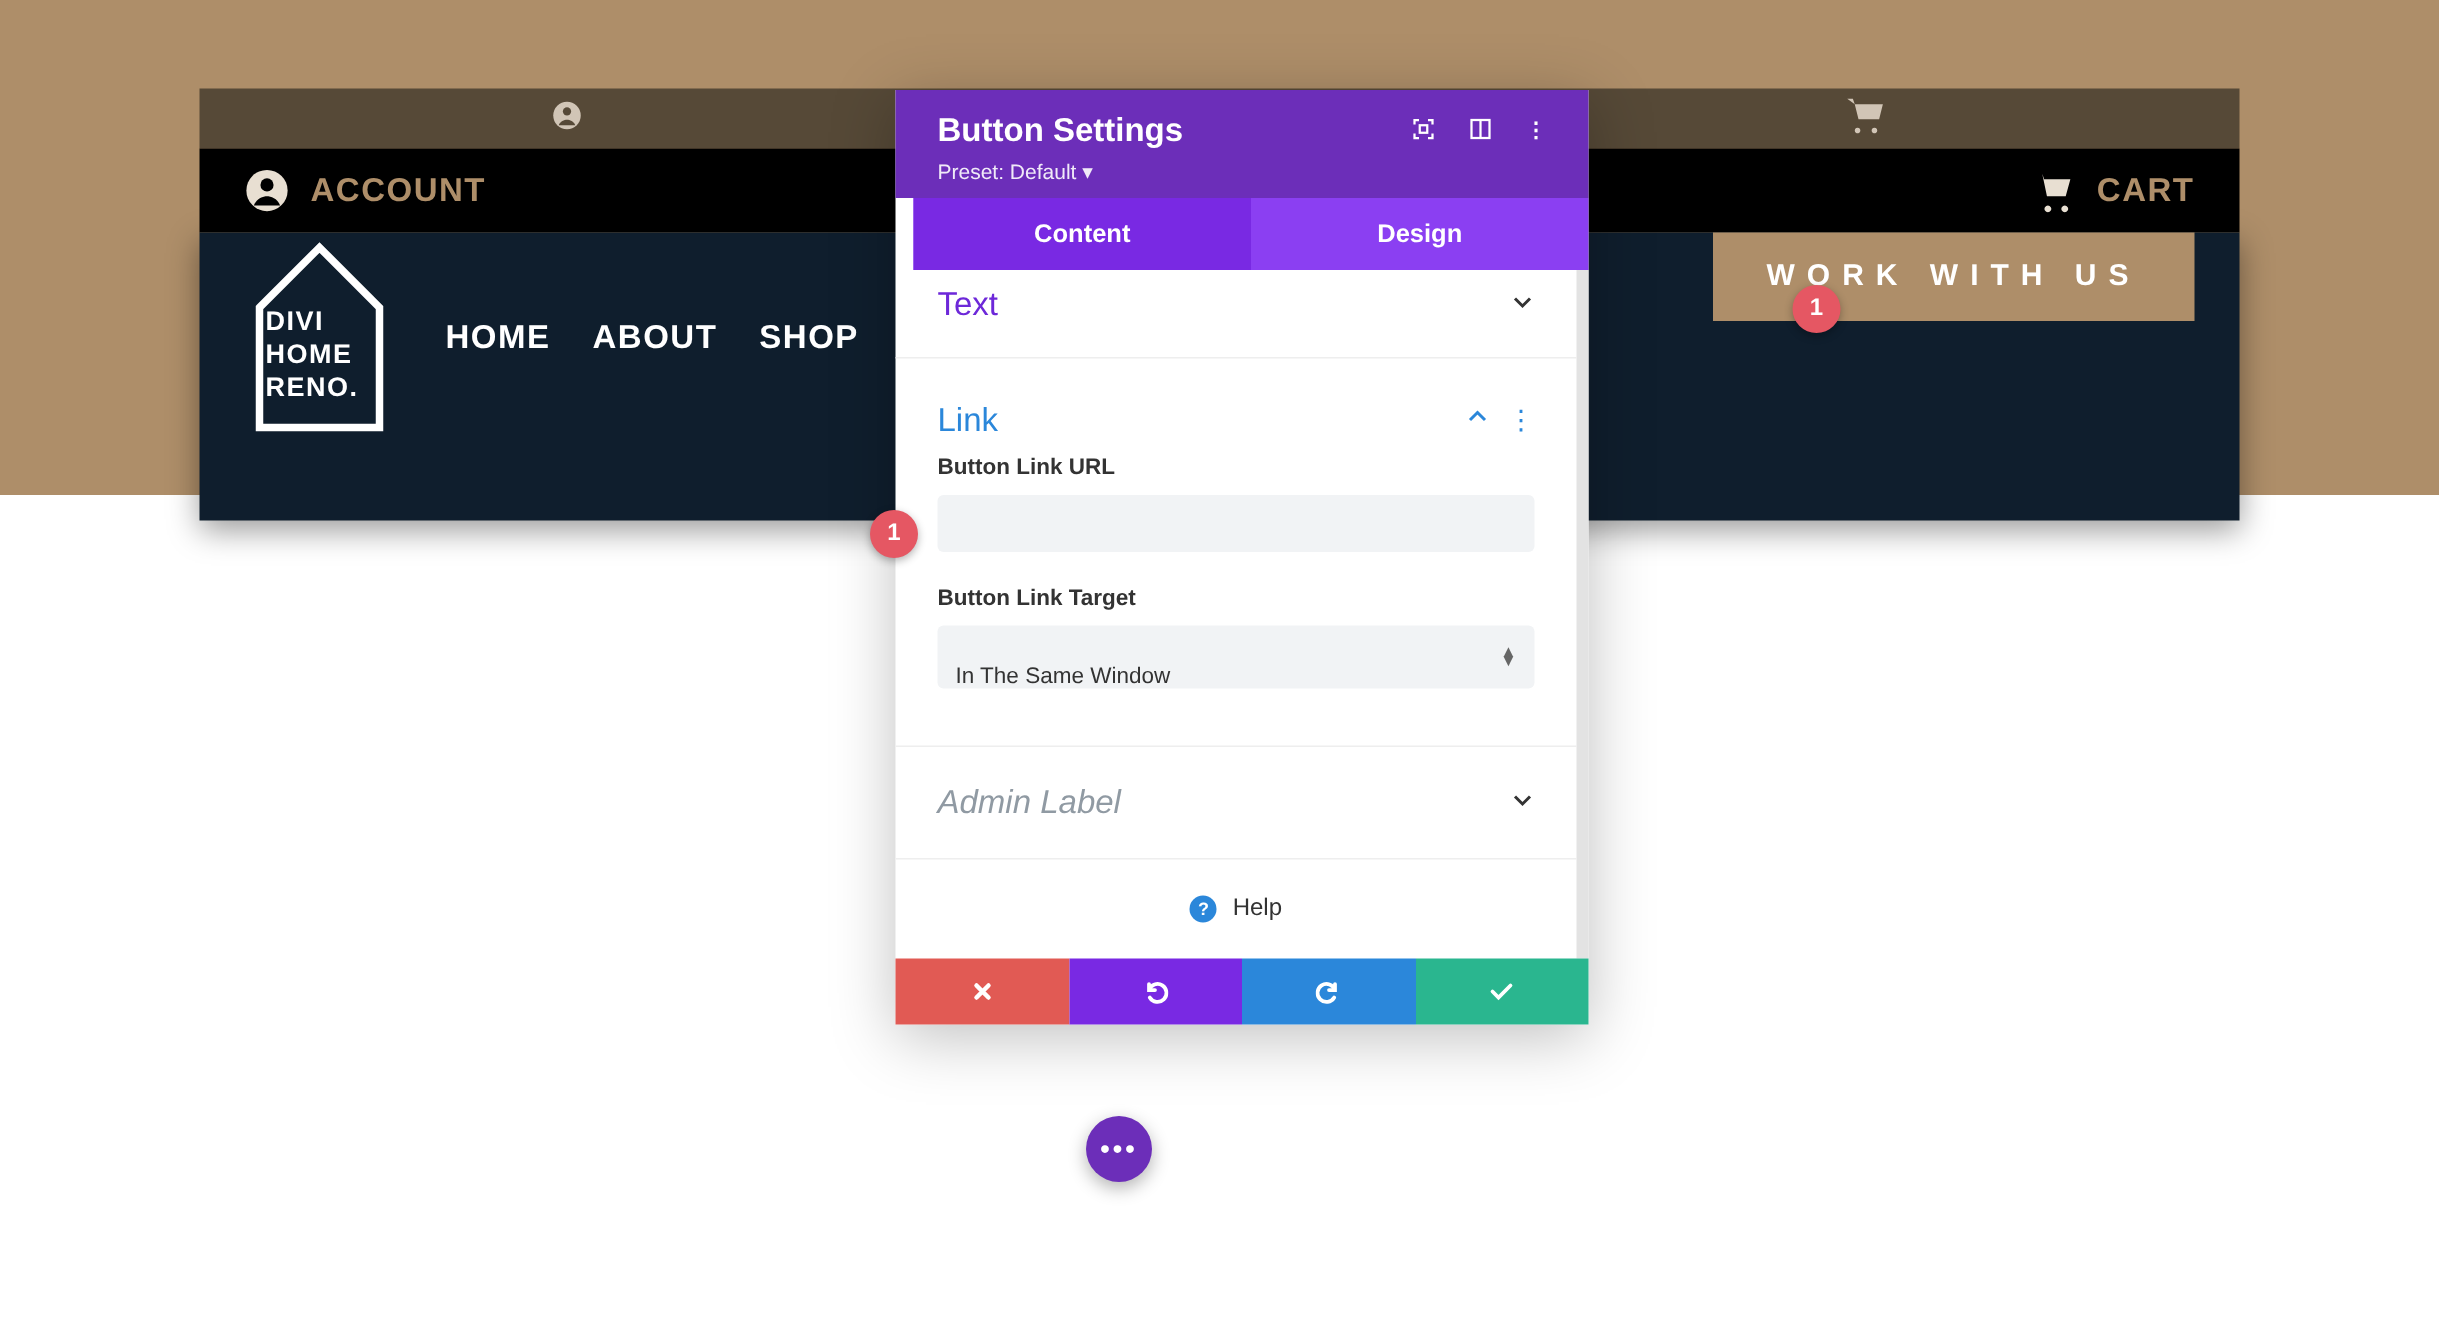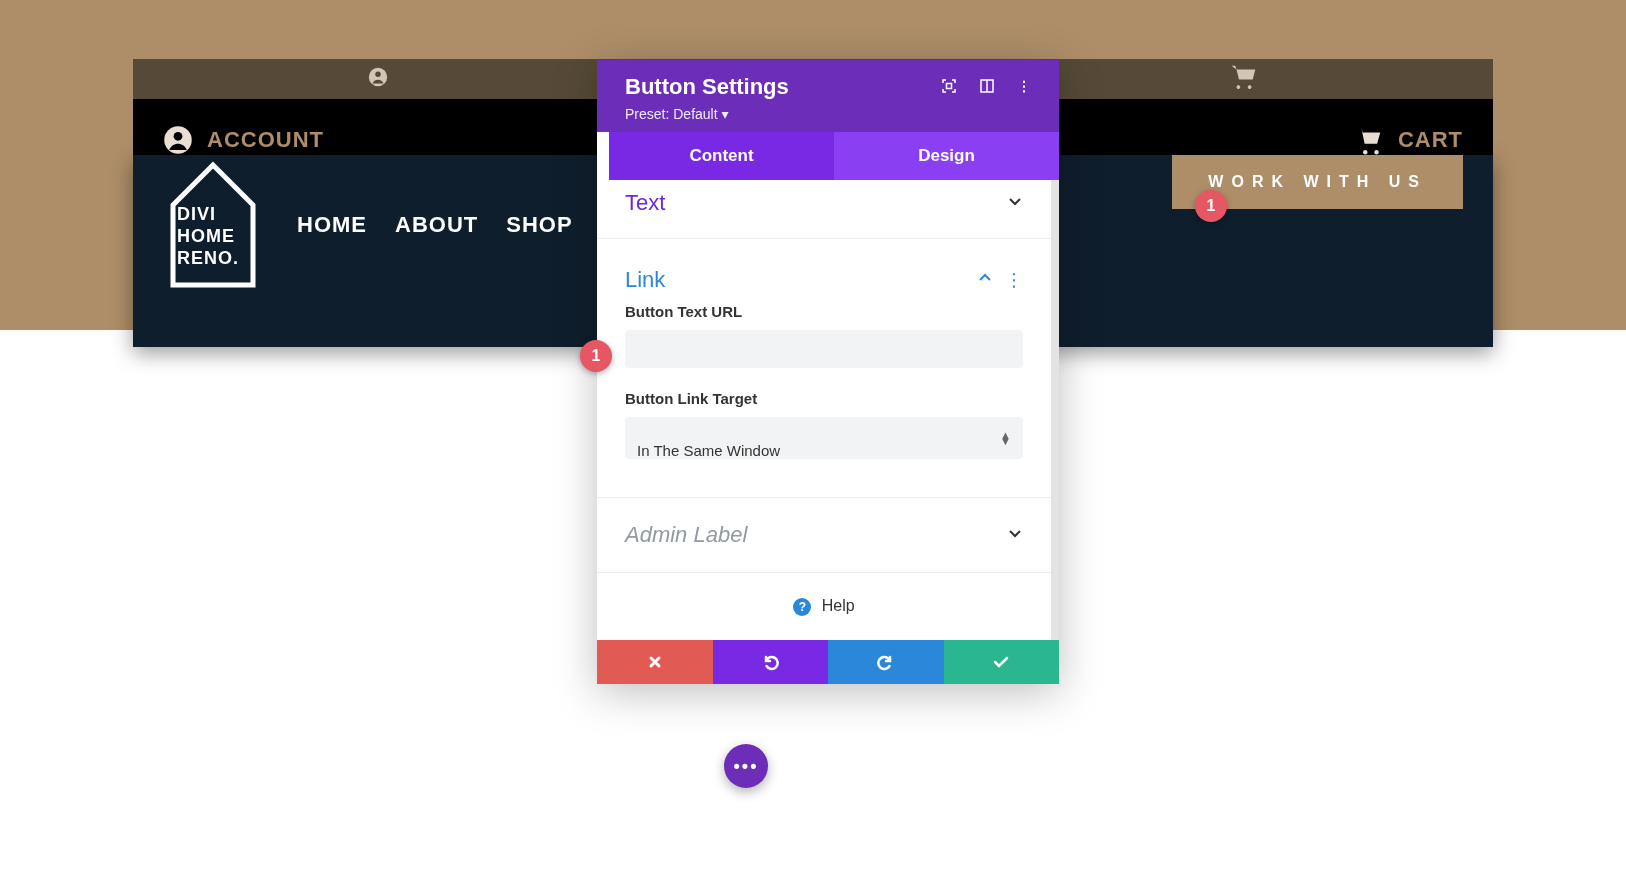--- a/index.html
+++ b/index.html
@@ -24,21 +24,21 @@
     display: flex;
     align-items: center;
     justify-content: space-around;
     padding: 0 30px;
   }
   .sec-top-dim .b-icon { color: #d1c5b6; }
   .sec-bar {
     background: #000;
     height: 56px;
     display: flex;
-    align-items: flex-end;
+    align-items: center;
     justify-content: space-between;
     padding: 0 30px;
   }
   .sb-group { display: flex; align-items: center; gap: 14px; }
   .sb-label {
     color: #ae8e69;
     font-weight: 800;
     font-family: Impact, "Arial Black", sans-serif;
     letter-spacing: 1px;
     font-size: 22px;
@@ -80,21 +80,21 @@
     letter-spacing: 1px;
     font-size: 22px;
   }
   .nav-chevron { font-size: 12px; color: #fff; }
   .cta-btn {
     background: #ae8e69;
     color: #fff;
     padding: 18px 36px;
     letter-spacing: 8px;
     font-weight: 700;
-    font-size: 16px;
+    font-size: 20px;
   }
   
   .modal {
     position: absolute;
     top: 60px;
     left: 597px;
     width: 462px;
     background: #fff;
     box-shadow: 0 8px 40px rgba(0,0,0,0.25);
     z-index: 10;
@@ -367,21 +367,21 @@
       <span class="t-icons">
         <span>
           <svg width="16" height="16" viewBox="0 0 16 16" fill="none" stroke="#2b87da" stroke-width="2">
               <path d="M3 10l5-5 5 5"></path>
             </svg>
         </span>
         <span class="dots-vert">⋮</span>
       </span>
     </div>
     <div class="field">
-      <div class="field-lbl">Button Text URL</div>
+      <div class="field-lbl">Button Link URL</div>
       <input class="field-input" value="" style="">
     </div>
     <div class="field">
       <div class="field-lbl">Button Link Target</div>
       <div class="field-select-wrap">
         <div class="field-select">
           <span>In The Same Window</span>
         </div>
         <div class="sel-arrows">▲<br>▼</div>
       </div>

